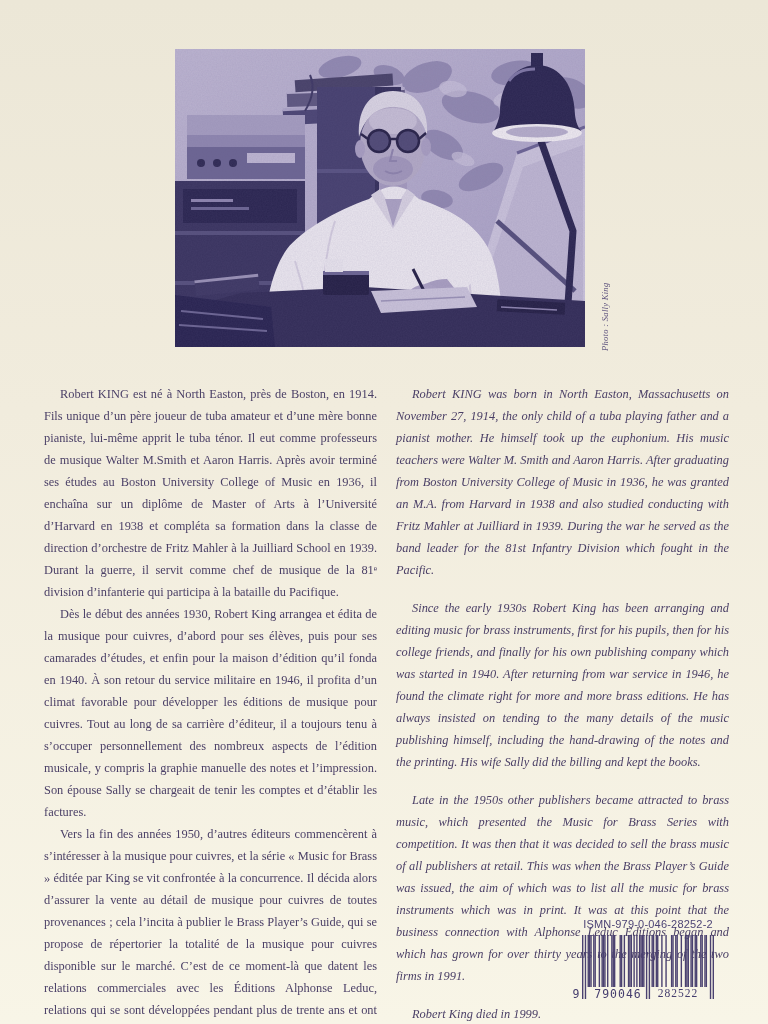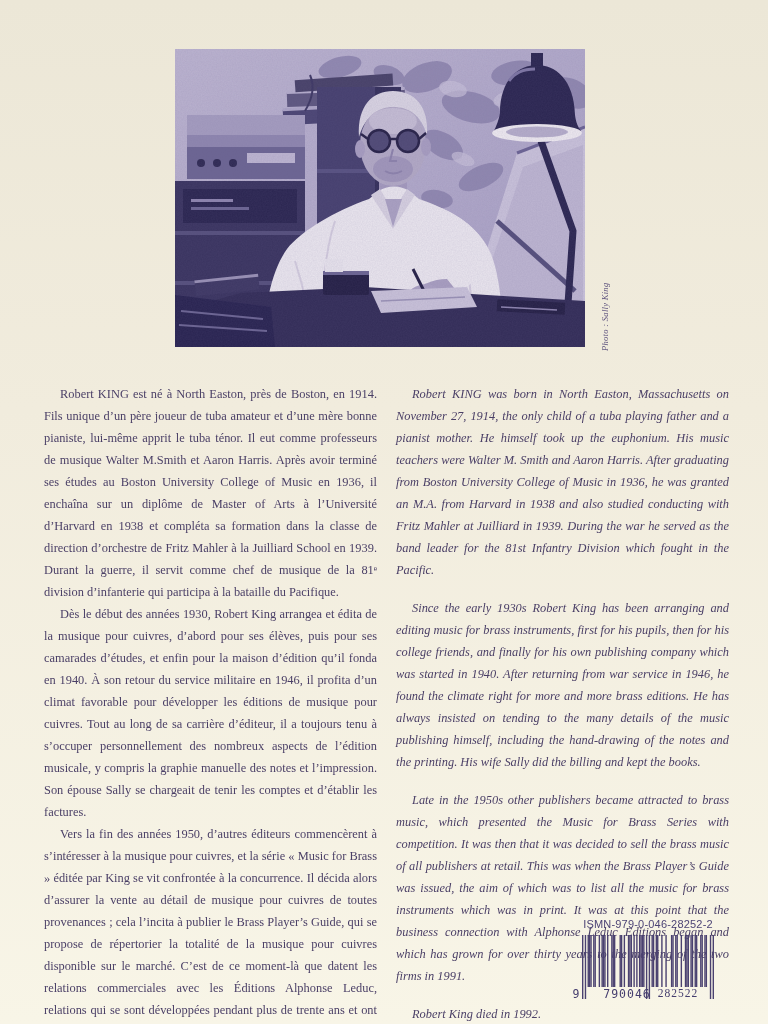--- a/index.html
+++ b/index.html
@@ -28,21 +28,21 @@
   .ismn { position:absolute; left:0; top:0; width:140px; text-align:center;
           font-family:Liberation Sans, sans-serif;
           font-size:11px; letter-spacing:.2px; color:#4c4375; }
   .bars { position:absolute; left:4px; top:17px; width:132px; height:64px; }
   .bars rect { fill:#4a4170; }
   .bar-digits { position:absolute; left:4px; top:69px; width:132px; height:14px;
                 font-family:"DejaVu Sans Mono","Liberation Mono",monospace;
                 font-size:11.5px; color:#443c6e; }
   .bar-digits span { position:absolute; top:0; text-align:center; }
   .bd-lead   { left:-11px; width:10px; }
-  .bd-g1 { left:18px;  width:54px; letter-spacing:1px; }
+  .bd-g1 { left:9px;  width:54px; letter-spacing:1px; }
   .bd-g2 { left:69px; width:54px; letter-spacing:1px;font-family:Liberation Serif, serif; }
 </style>
 </head>
 <body>
 
 <div>
 
   <div class="photo-wrap">
     <svg viewBox="0 0 410 298" preserveAspectRatio="none">
       <defs>
@@ -176,21 +176,21 @@
   <div class="col col-fr">
     <p>Robert KING est né à North Easton, près de Boston, en 1914. Fils unique d’un père joueur de tuba amateur et d’une mère bonne pianiste, lui-même apprit le tuba ténor. Il eut comme professeurs de musique Walter M.Smith et Aaron Harris. Après avoir terminé ses études au Boston University College of Music en 1936, il enchaîna sur un diplôme de Master of Arts à l’Université d’Harvard en 1938 et compléta sa formation dans la classe de direction d’orchestre de Fritz Mahler à la Juilliard School en 1939. Durant la guerre, il servit comme chef de musique de la 81ᵉ division d’infanterie qui participa à la bataille du Pacifique.</p>
     <p>Dès le début des années 1930, Robert King arrangea et édita de la musique pour cuivres, d’abord pour ses élèves, puis pour ses camarades d’études, et enfin pour la maison d’édition qu’il fonda en 1940. À son retour du service militaire en 1946, il profita d’un climat favorable pour développer les éditions de musique pour cuivres. Tout au long de sa carrière d’éditeur, il a toujours tenu à s’occuper personnellement des nombreux aspects de l’édition musicale, y compris la graphie manuelle des notes et l’impression. Son épouse Sally se chargeait de tenir les comptes et d’établir les factures.</p>
     <p>Vers la fin des années 1950, d’autres éditeurs commencèrent à s’intéresser à la musique pour cuivres, et la série « Music for Brass » éditée par King se vit confrontée à la concurrence. Il décida alors d’assurer la vente au détail de musique pour cuivres de toutes provenances ; cela l’incita à publier le Brass Player’s Guide, qui se propose de répertorier la totalité de la musique pour cuivres disponible sur le marché. C’est de ce moment-là que datent les relations commerciales avec les Éditions Alphonse Leduc, relations qui se sont développées pendant plus de trente ans et ont finalement conduit à la fusion des deux firmes en 1991.</p>
   </div>
 
   <div class="col col-en">
     <p>Robert KING was born in North Easton, Massachusetts on November 27, 1914, the only child of a tuba playing father and a pianist mother. He himself took up the euphonium. His music teachers were Walter M. Smith and Aaron Harris. After graduating from Boston University College of Music in 1936, he was granted an M.A. from Harvard in 1938 and also studied conducting with Fritz Mahler at Juilliard in 1939. During the war he served as the band leader for the 81st Infantry Division which fought in the Pacific.</p>
     <p>Since the early 1930s Robert King has been arranging and editing music for brass instruments, first for his pupils, then for his college friends, and finally for his own publishing company which was started in 1940. After returning from war service in 1946, he found the climate right for more and more brass editions. He has always insisted on tending to the many details of the music publishing himself, including the hand-drawing of the notes and the printing. His wife Sally did the billing and kept the books.</p>
     <p>Late in the 1950s other publishers became attracted to brass music, which presented the Music for Brass Series with competition. It was then that it was decided to sell the brass music of all publishers at retail. This was when the Brass Player’s Guide was issued, the aim of which was to list all the music for brass instruments which was in print. It was at this point that the business connection with Alphonse Leduc Editions began and which has grown for over thirty years to the merging of the two firms in 1991.</p>
-    <p>Robert King died in 1992.</p>
+    <p>Robert King died in 1999.</p>
     <div class="print-code">05/2001</div>
   </div>
 
   <div class="barcode">
     <div class="ismn">ISMN-979-0-046-28252-2</div>
     <svg class="bars" viewBox="0 0 95 64" preserveAspectRatio="none">
         <rect x="0" y="0" width="1" height="64"></rect>
         <rect x="2" y="0" width="1" height="64"></rect>
         <rect x="4" y="0" width="1" height="52"></rect>
         <rect x="5" y="0" width="1" height="52"></rect>

